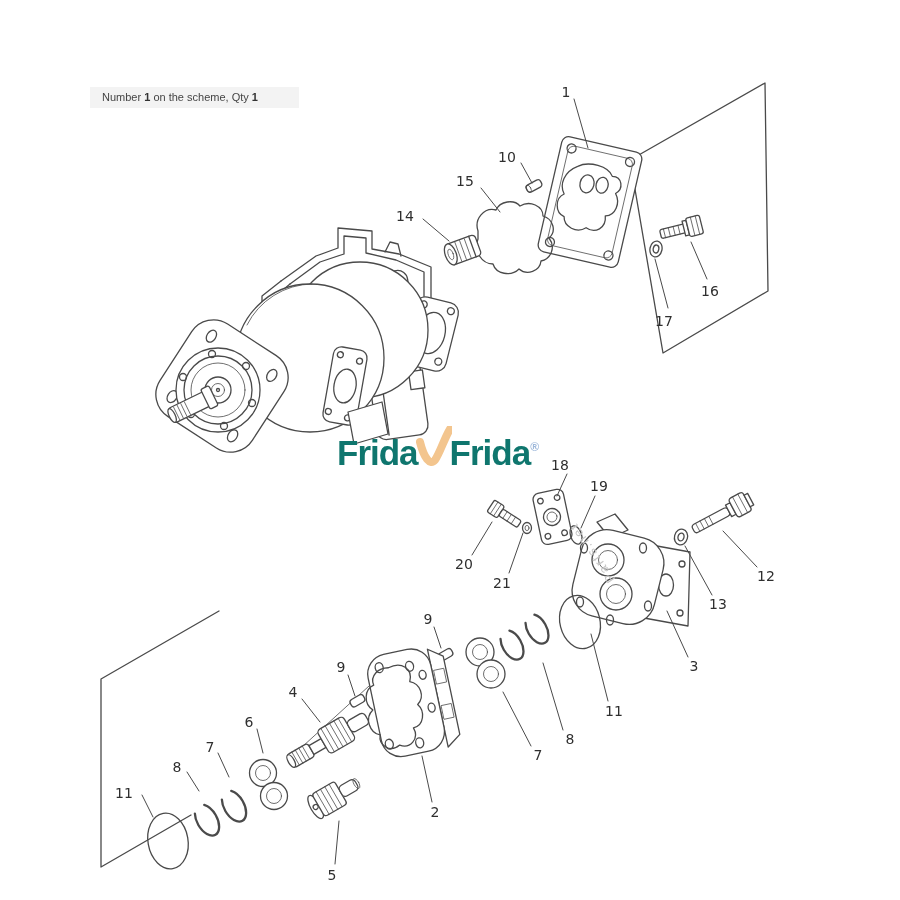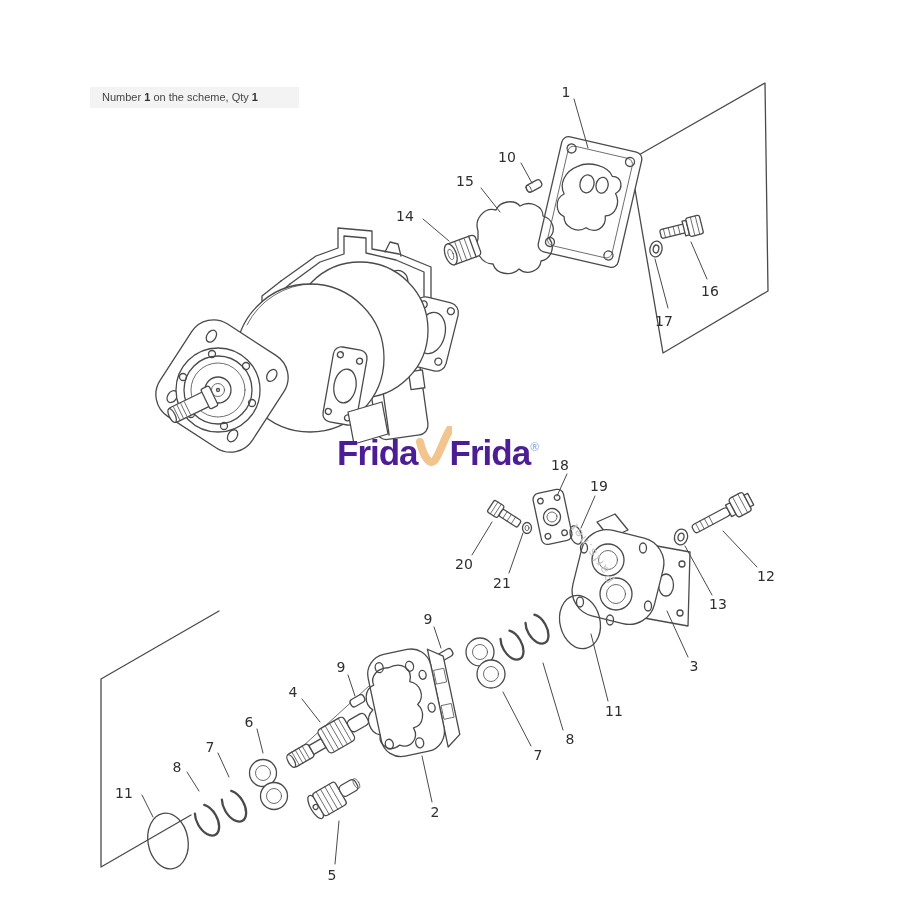--- a/index.html
+++ b/index.html
@@ -15,21 +15,21 @@
   svg.diagram line,svg.diagram polygon,svg.diagram polyline{
     stroke:#4a4a4a;fill:none;stroke-width:1.3;stroke-linejoin:round;stroke-linecap:round;}
   svg.diagram .w{fill:#ffffff;}
   svg.diagram .thin{stroke-width:0.8;}
   svg.diagram .ring{stroke-width:2.3;}
   svg.diagram .lead{stroke-width:1;}
   svg.diagram text{stroke:none;fill:#2f2f2f;font:14px "DejaVu Sans",sans-serif;
     text-anchor:middle;}
   .logo{position:absolute;left:337px;top:426px;white-space:nowrap;
     font-size:35px;font-weight:bold;letter-spacing:-1px;}
-  .logo .blue{color:#4c1d95;}
+  .logo .blue{color:#0f766e;}
   .logo .reg{font-size:12px;vertical-align:14px;letter-spacing:0;color:#9cb7da;}
   .logo svg{vertical-align:-9px;margin:0 -2px;}
   .diag-wm{position:absolute;left:612px;top:574px;transform-origin:0 50%;
     transform:rotate(235deg);color:#c6c6c6;font-size:13px;letter-spacing:2px;}
 </style>
 </head>
 <body>
 
 <div class="stage">
 

